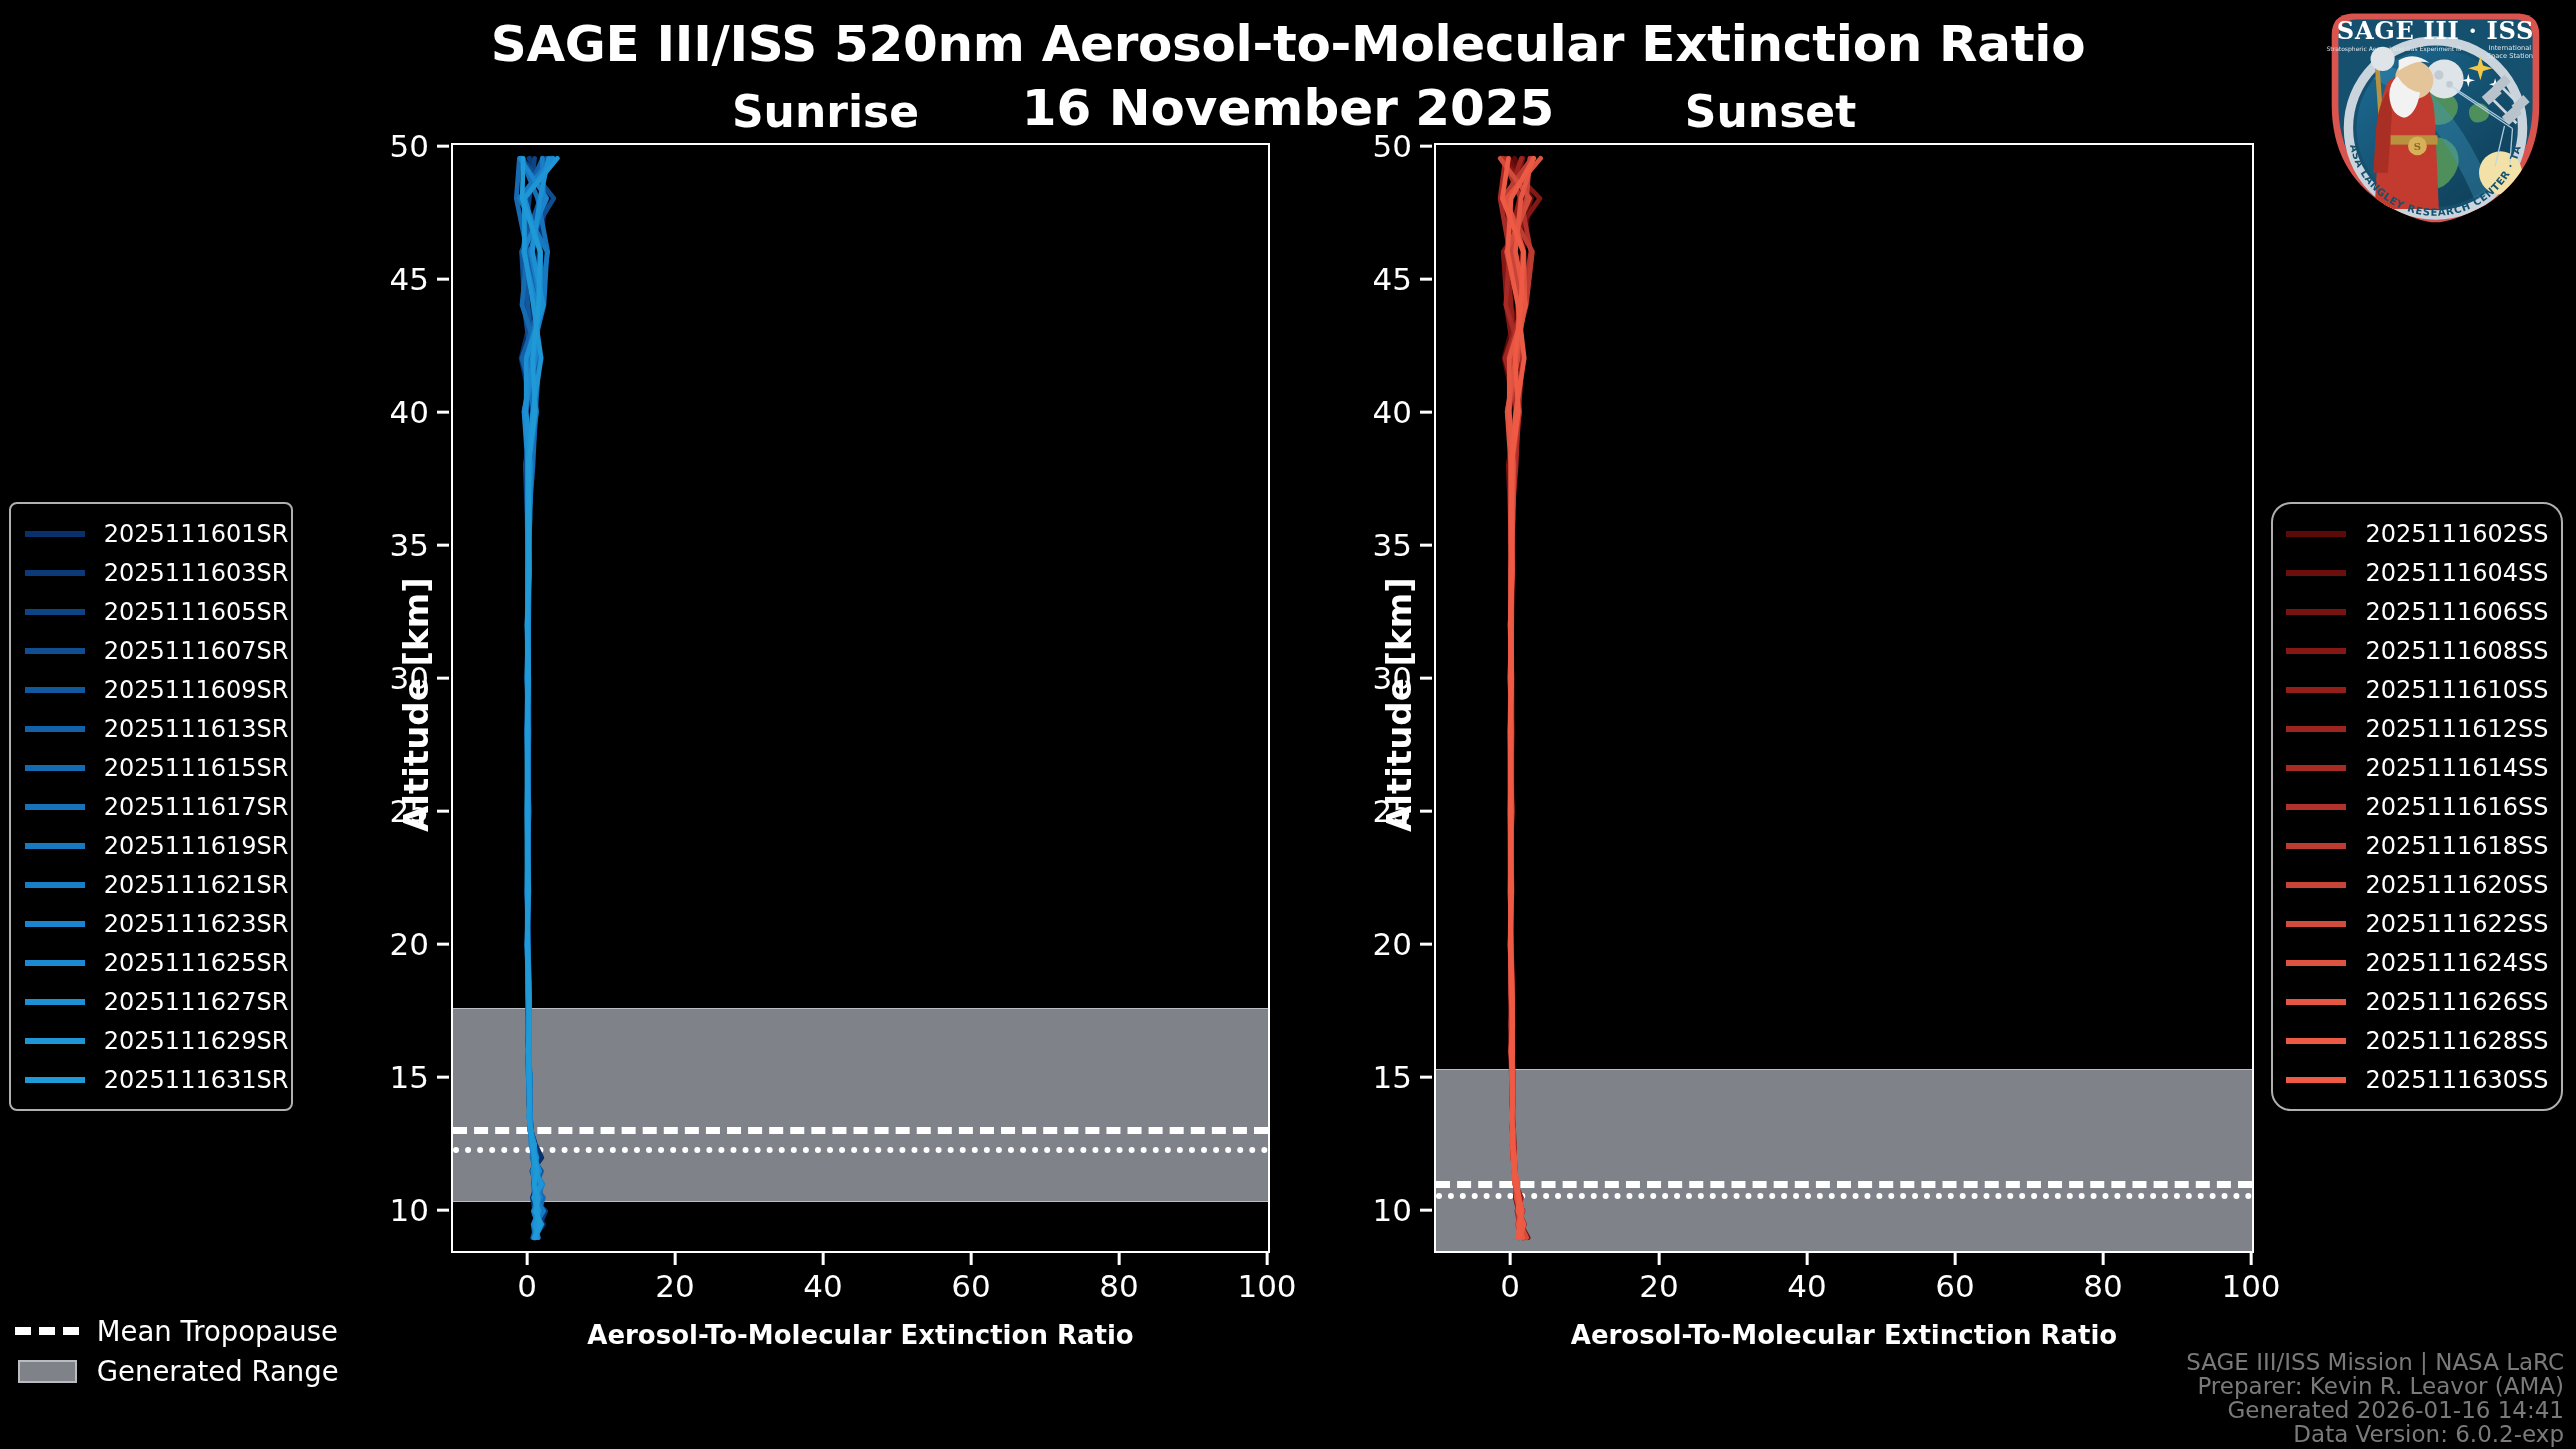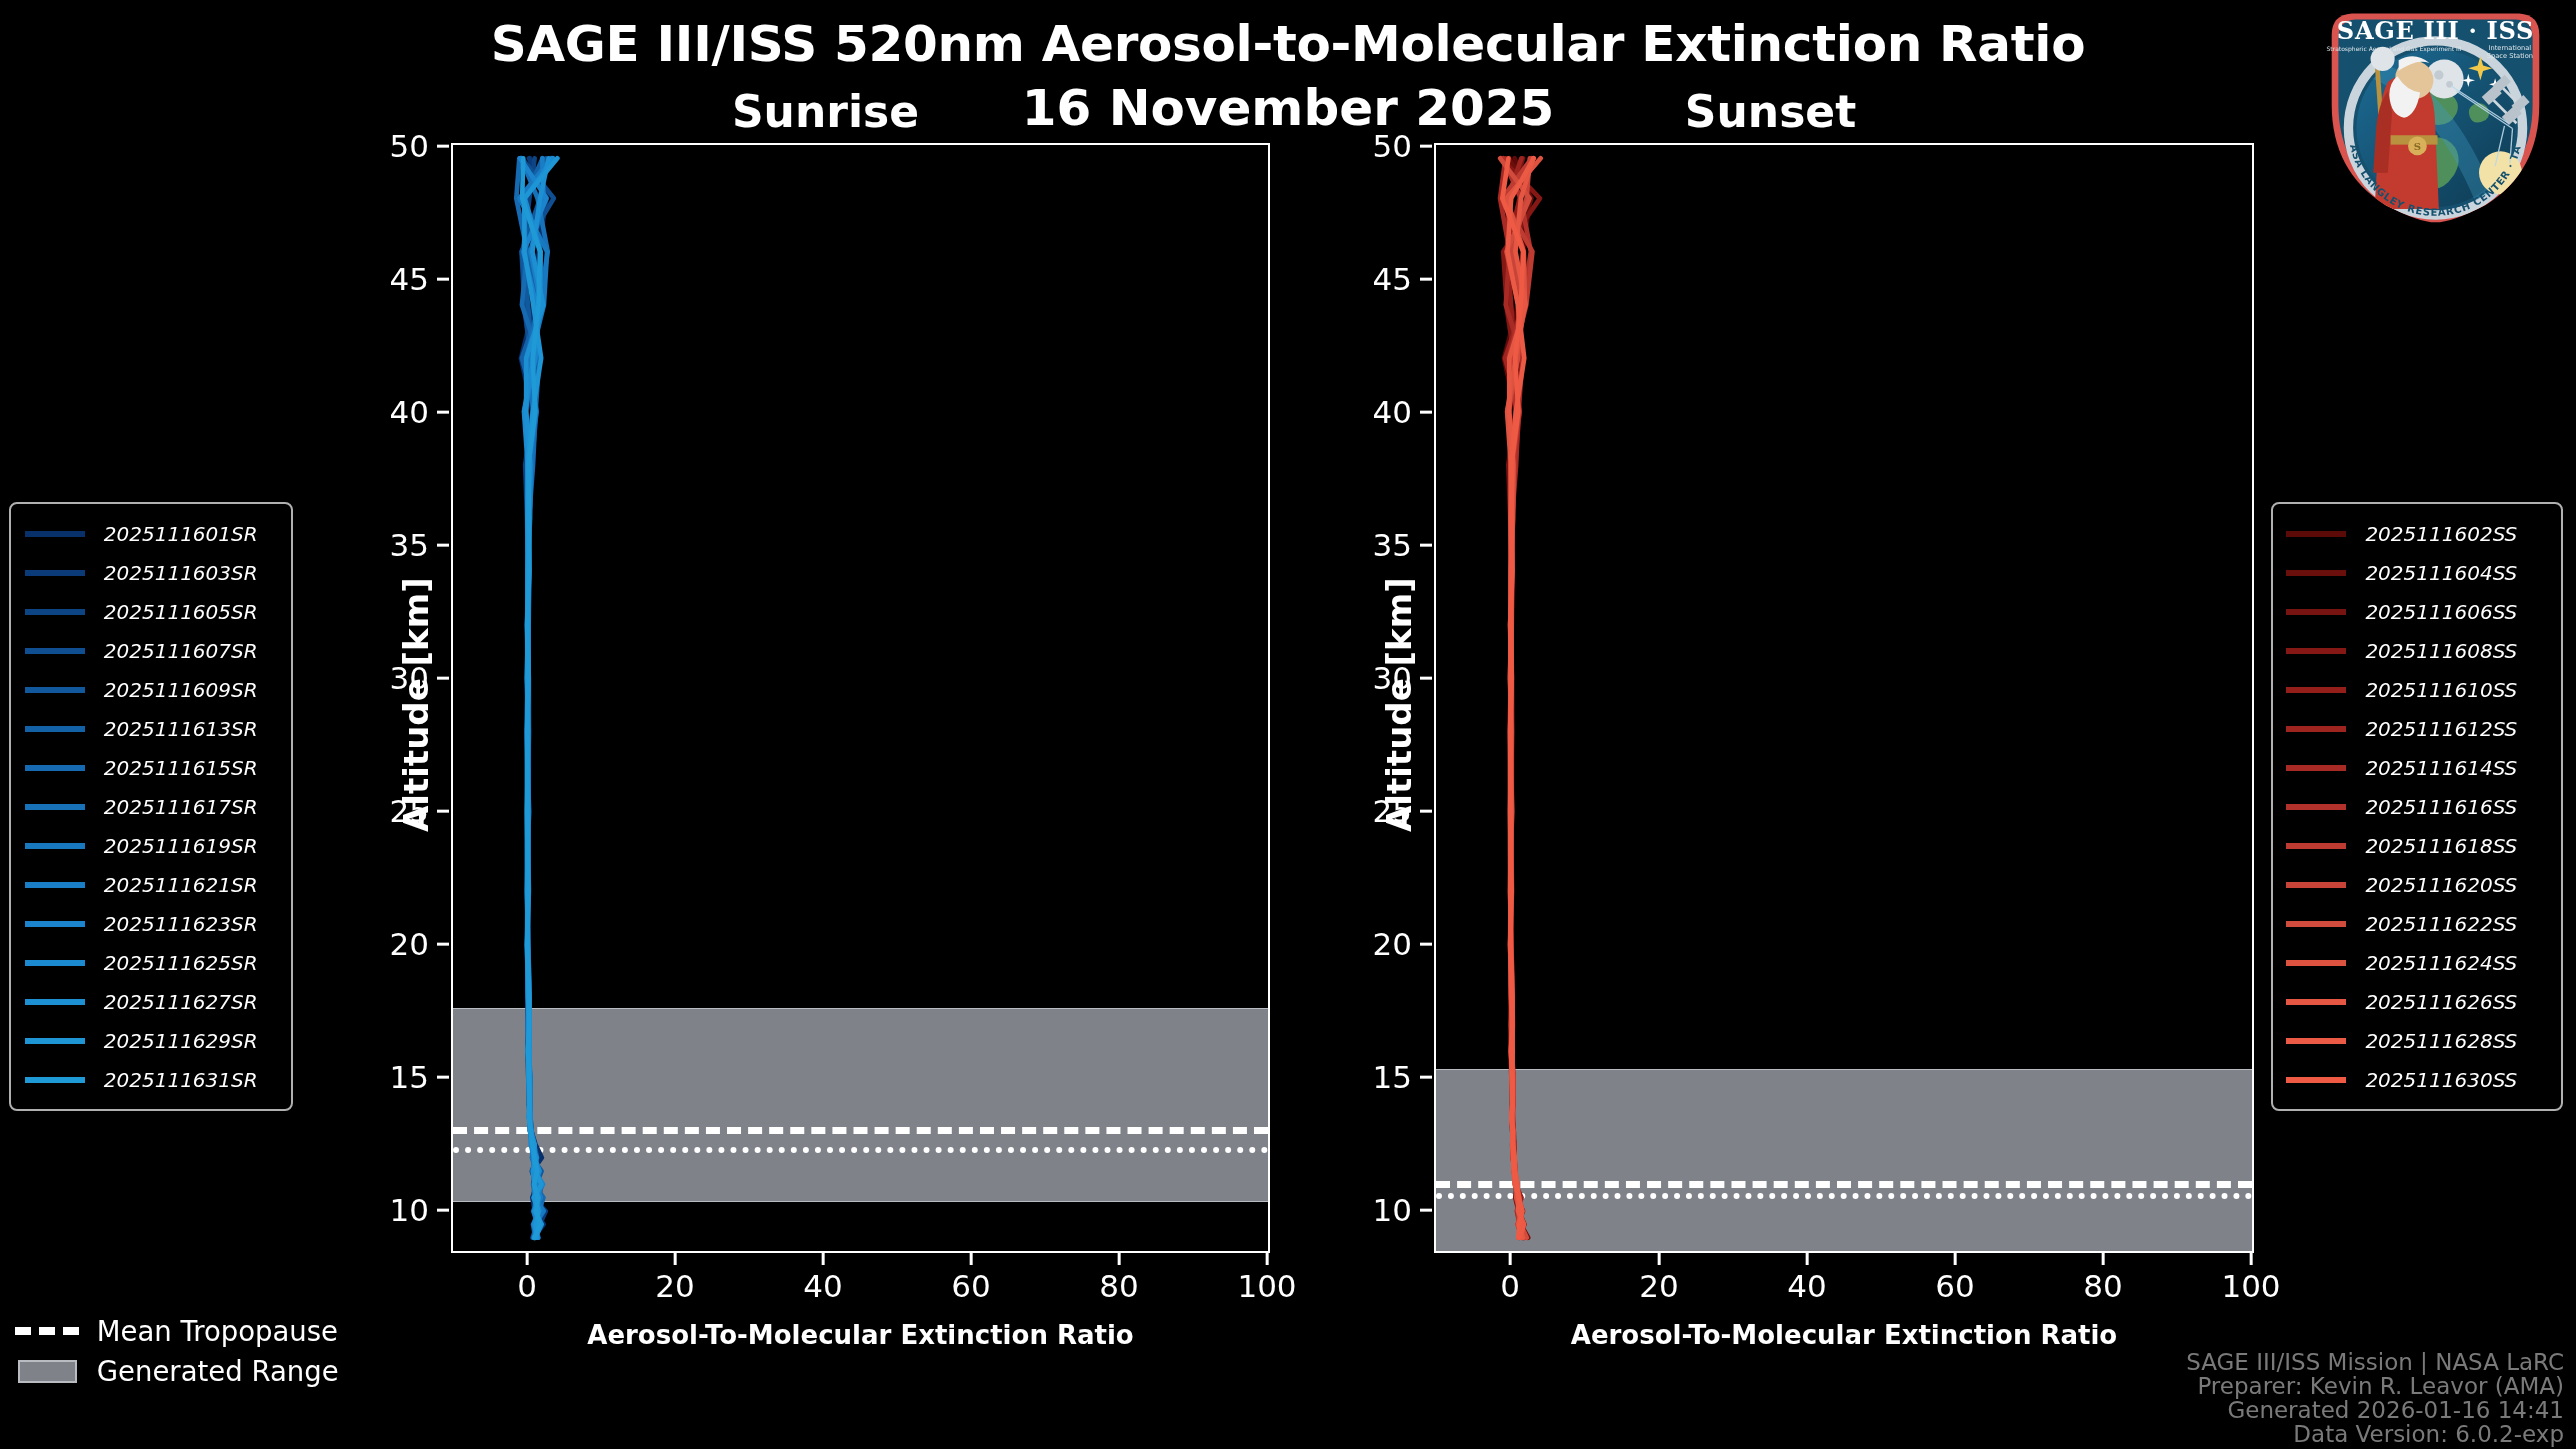--- a/index.html
+++ b/index.html
@@ -141,37 +141,36 @@
   
   .series-legend {
     position: absolute;
     border: 2px solid #b0b0b0;
     border-radius: 8px;
     background: #000000;
     box-sizing: border-box;
     padding: 10.7px 12px 10.7px 13.4px;
   }
   #legend-sunrise { left: 9.4px; top: 502px; width: 284px; height: 609px; }
-  #legend-sunset  { left: 2271px; top: 502px; width: 292px; height: 609px; }
+  #legend-sunset  { left: 2271px; top: 502px; width: 292px; height: 609px; border-radius: 20px; }
 
   .legend-row {
     display: flex;
     align-items: center;
     height: 39px;
   }
   .legend-swatch {
     width: 60px;
     height: 6px;
     flex: 0 0 60px;
   }
   .legend-text {
-    font-size: 20px;
+    font-size: 24px;
     color: #ffffff;
     white-space: nowrap;
-    font-style: italic;
   }
   #legend-sunrise .legend-text { margin-left: 19px; }
   #legend-sunset  .legend-row  { justify-content: flex-start; }
   #legend-sunset  .legend-text { margin-left: 19px; }
 
   
   #tropo-key {
     position: absolute;
     left: 12px;
     top: 1311px;

